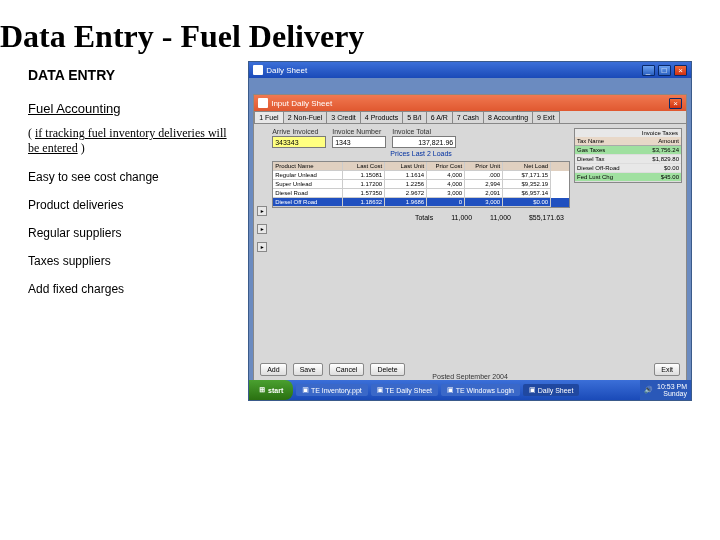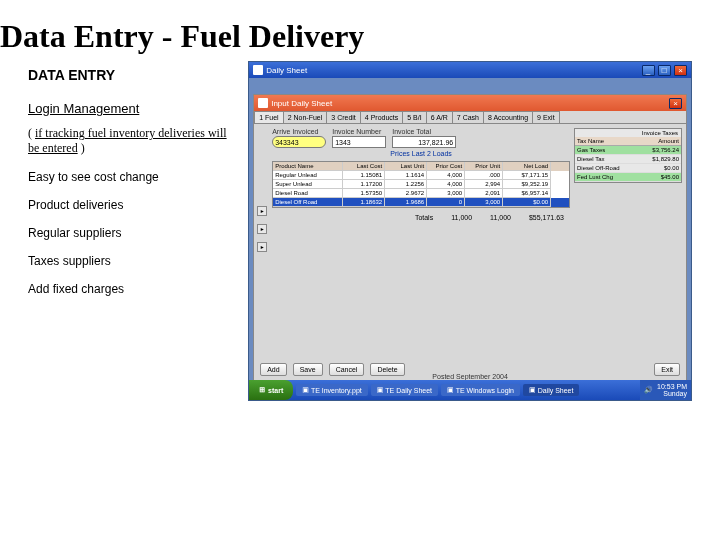--- a/index.html
+++ b/index.html
@@ -22,21 +22,21 @@
   .inner { position: absolute; top: 32px; left: 4px; right: 4px; height: 296px; background: #d8d8d8; border: 1px solid #888; }
   .inner .titlebar { background: linear-gradient(#f07850,#e05830); }
   .inner .titlebar .close { background: linear-gradient(#f06a3a,#d03010); }
   .tabs { display: flex; background: #d8d8d8; border-bottom: 1px solid #888; font-size: 7px; }
   .tabs div { padding: 2px 4px; border: 1px solid #888; border-bottom: none; margin-right: -1px; background: #d8d8d8; }
   .tabs .active { background: #e8e8e8; }
   .body { position: relative; padding: 4px; height: 258px; }
   .topfields { display: flex; gap: 6px; align-items: flex-start; }
   .fieldcol label { display: block; font-size: 7px; color: #333; margin-bottom: 1px; }
   .inp { border: 1px solid #7a7a7a; background: #fff; font-size: 7px; padding: 1px 2px; height: 12px; }
-  .yellow { background: #ffff80; border-radius: 6px; }
+  .yellow { background: #ffff80; }
   .green { background: #a0e0a0; }
   .taxbox { position: absolute; right: 4px; top: 4px; width: 108px; border: 1px solid #888; background: #e8e8e8; font-size: 6px; }
   .taxbox .hd { display: flex; background: #e8d8c8; border-bottom: 1px solid #aaa; }
   .taxbox .hd div { padding: 1px 2px; }
   .taxbox .row { display: flex; border-bottom: 1px solid #ddd; }
   .taxbox .row div { padding: 1px 2px; }
   .taxbox .c1 { width: 58px; }
   .taxbox .c2 { width: 50px; text-align: right; }
   .gridlabel { font-size: 7px; text-align: center; color: #0030a0; margin: 2px 0; }
   .grid { border: 1px solid #888; background: #fff; font-size: 6px; margin-top: 4px; margin-right: 112px; }
@@ -59,21 +59,21 @@
   .sideicons { position: absolute; left: 3px; top: 82px; display: flex; flex-direction: column; gap: 8px; }
   .sideicons div { width: 10px; height: 10px; border: 1px solid #888; background: #e8e8e8; font-size: 6px; text-align: center; line-height: 8px; }
 </style>
 </head>
 <body>
 
 <h1 class="slide-title">Data Entry - Fuel Delivery</h1>
 <div class="content">
   <div class="left">
     <h3>DATA ENTRY</h3>
-    <div class="sub">Login Management</div>
+    <div class="sub">Fuel Accounting</div>
     <div class="note">
       <span>( </span><u>if tracking fuel inventory deliveries will be entered</u><span> )</span>
     </div>
     <p>Easy to see cost change</p>
     <p>Product deliveries</p>
     <p>Regular suppliers</p>
     <p>Taxes suppliers</p>
     <p>Add fixed charges</p>
   </div>
 

